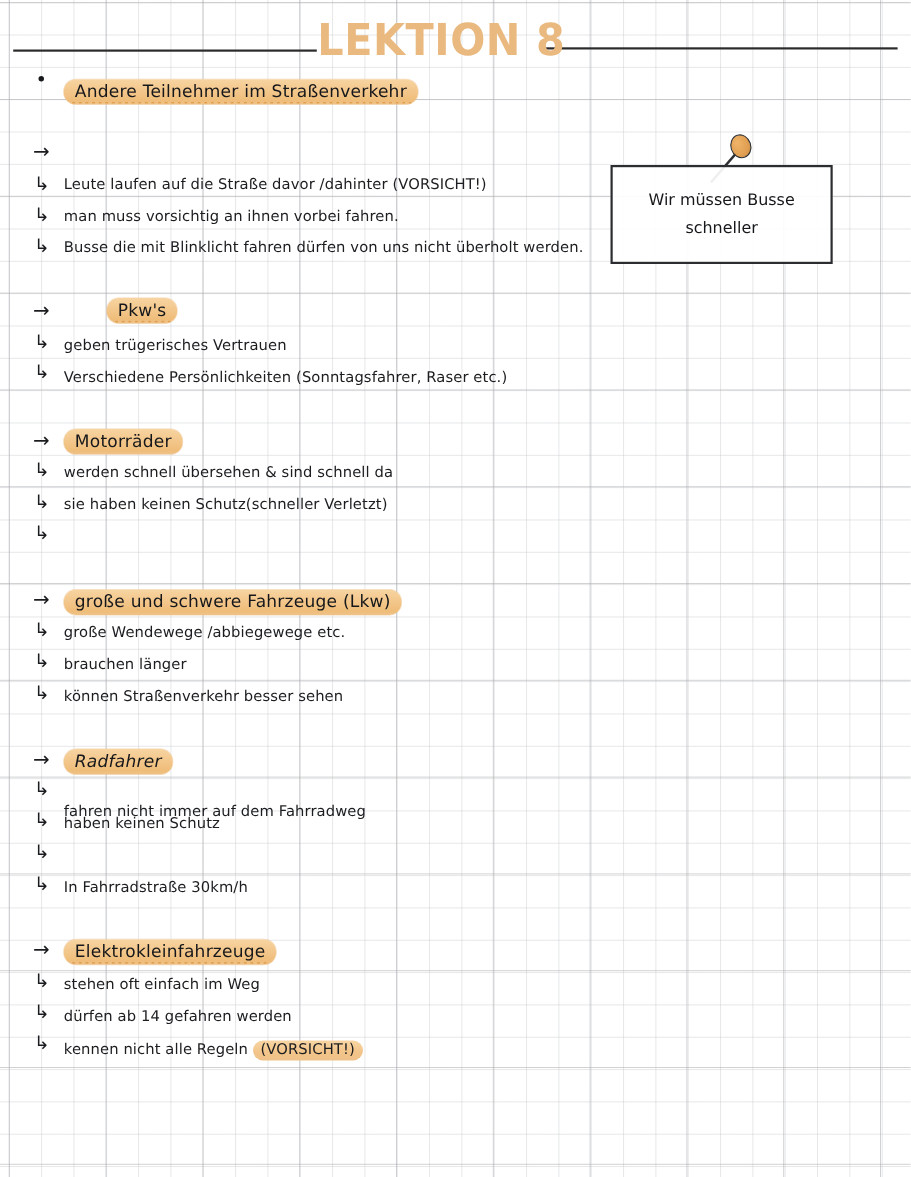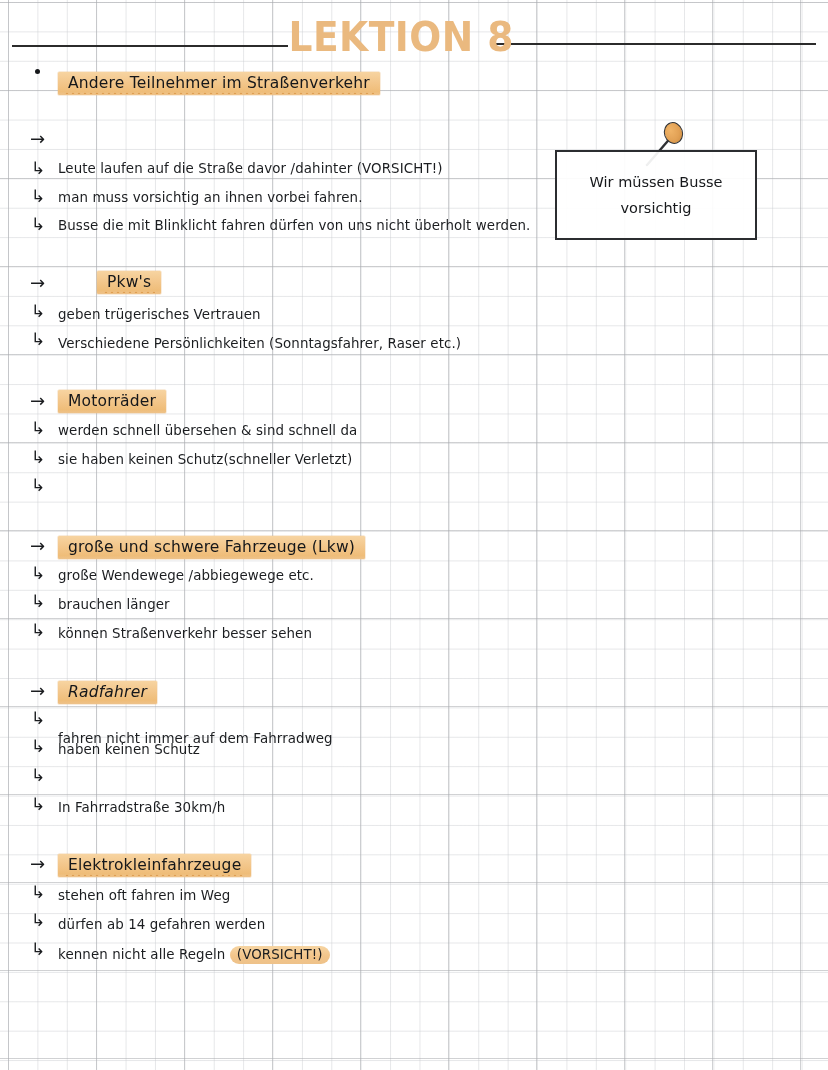--- a/index.html
+++ b/index.html
@@ -98,21 +98,21 @@
     font-size: 13.4px;
     letter-spacing: 0.1px;
     color: #1b1d20;
   }
 
   
   .hl {
     position: relative;
     display: inline-block;
     padding: 2px 10px 3px 10px;
-    border-radius: 1px;
+    border-radius: 11px;
     background: linear-gradient(180deg,
                 #f7d4a1 0%,
                 #f3c78c 45%,
                 #efbd79 85%,
                 #eec28a 100%);
     box-shadow: 0 0 0 0.5px rgba(233,185,127,0.55);
   }
   .hl-sm {
     position: relative;
     display: inline-block;
@@ -252,33 +252,33 @@
 
   <div class="arrow arrow-sub" style="top:796px;">↳</div>
   <div class="hw sub-line" style="top:800px;">In Fahrradstraße 30km/h</div>
 
   <div class="arrow arrow-main" style="top:855px;">→</div>
   <div class="hw sec-head" style="top:854px;">
     <span class="hl hl-wave">Elektrokleinfahrzeuge</span>
   </div>
 
   <div class="arrow arrow-sub" style="top:884px;">↳</div>
-  <div class="hw sub-line" style="top:888px;">stehen oft fahren im Weg</div>
+  <div class="hw sub-line" style="top:888px;">stehen oft einfach im Weg</div>
 
   <div class="arrow arrow-sub" style="top:912px;">↳</div>
   <div class="hw sub-line" style="top:917px;">dürfen ab 14 gefahren werden</div>
 
   <div class="arrow arrow-sub" style="top:941px;">↳</div>
   <div class="hw sub-line" style="top:946px;"><span>kennen nicht alle Regeln </span><span class="hl-sm">(VORSICHT!)</span></div>
 
   <div class="pin-needle">
     <svg width="34" height="36" viewBox="0 0 34 36" xmlns="http://www.w3.org/2000/svg">
       <line x1="28" y1="2" x2="2" y2="32" stroke="#2f3134" stroke-width="2.4" stroke-linecap="round"></line>
     </svg>
   </div>
   <div class="pin-head"></div>
 
   <div class="note-box">
     <div class="note-line note-l1">Wir müssen Busse</div>
-    <div class="note-line note-l2">vorsichtig</div>
+    <div class="note-line note-l2">schneller</div>
   </div>
 
 </div>
 
 </body></html>

